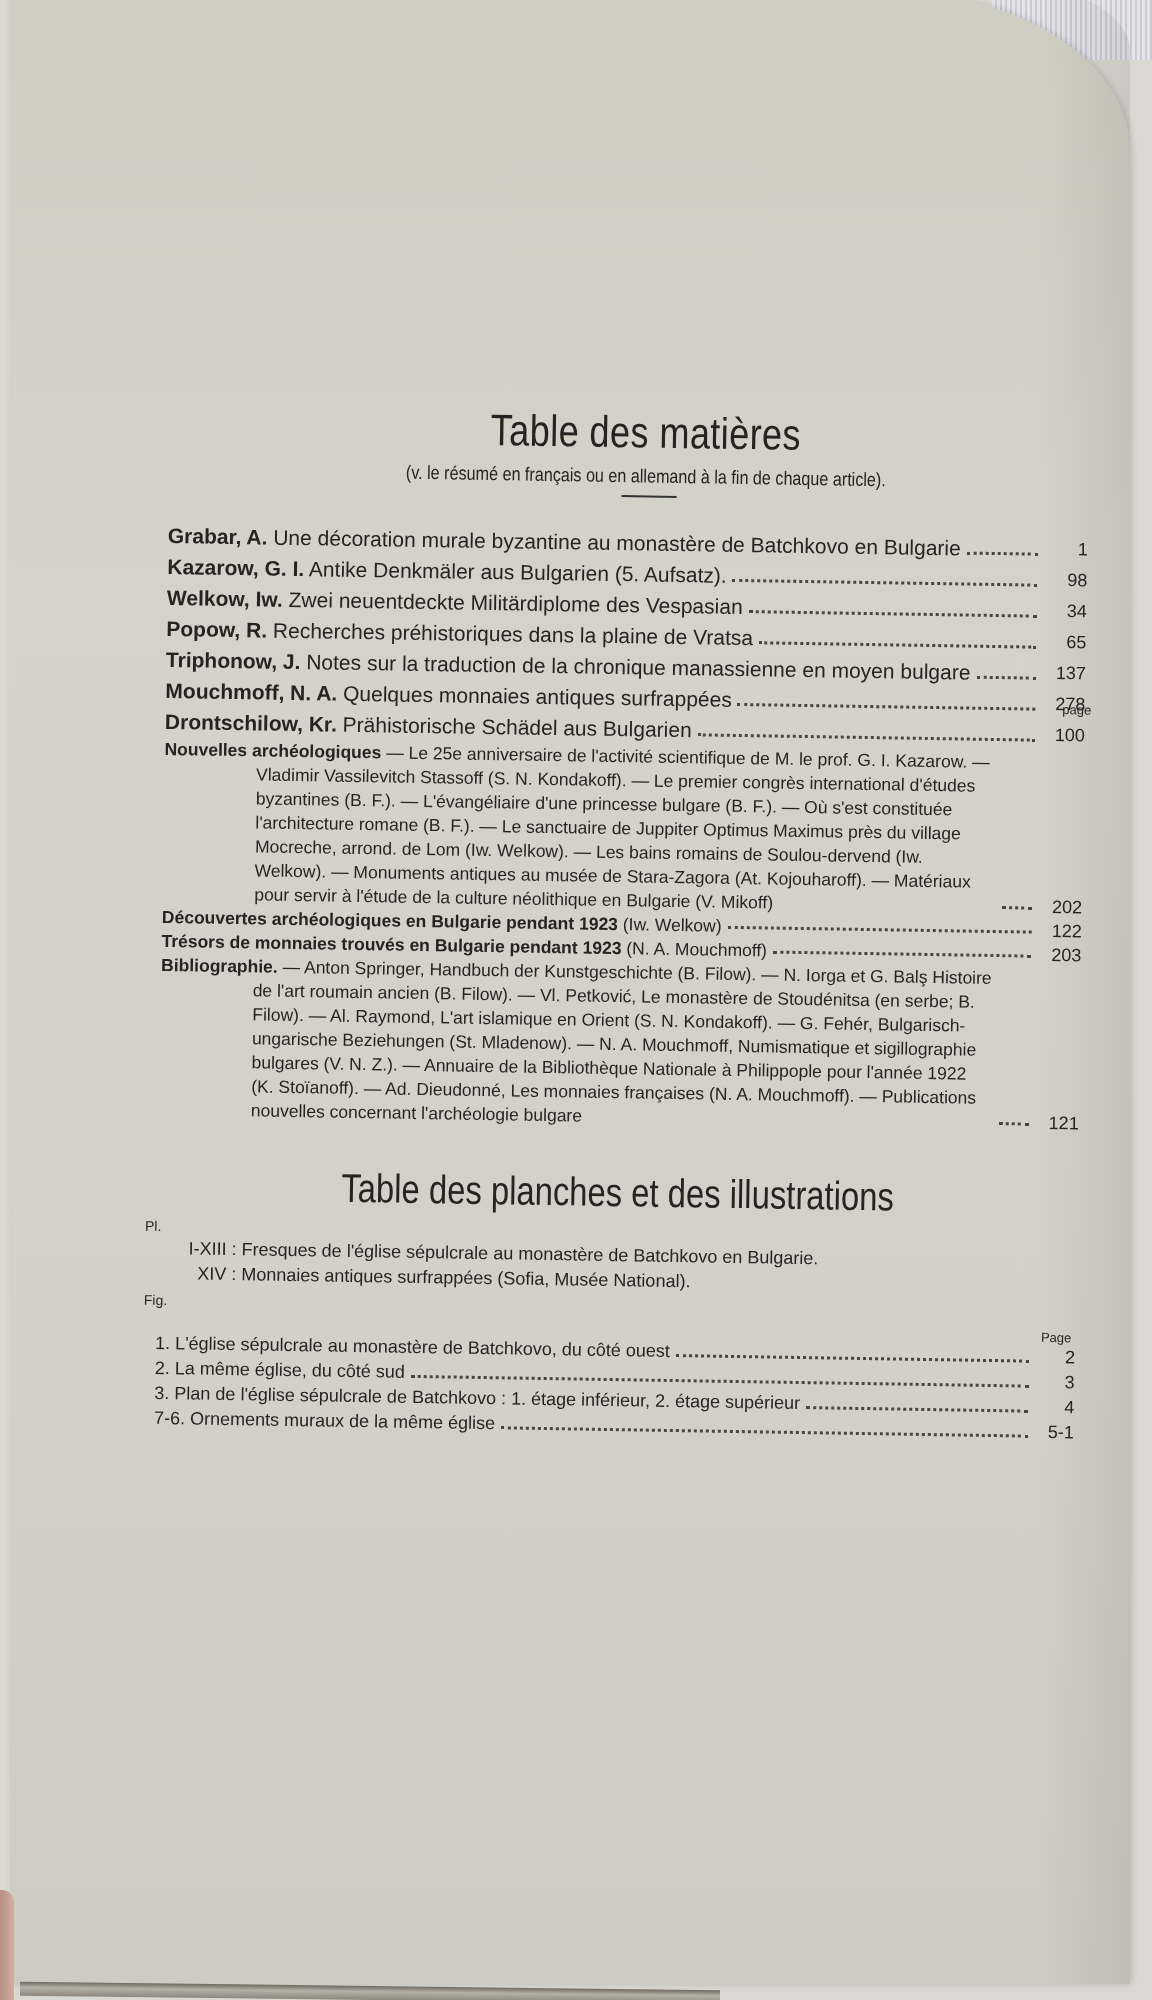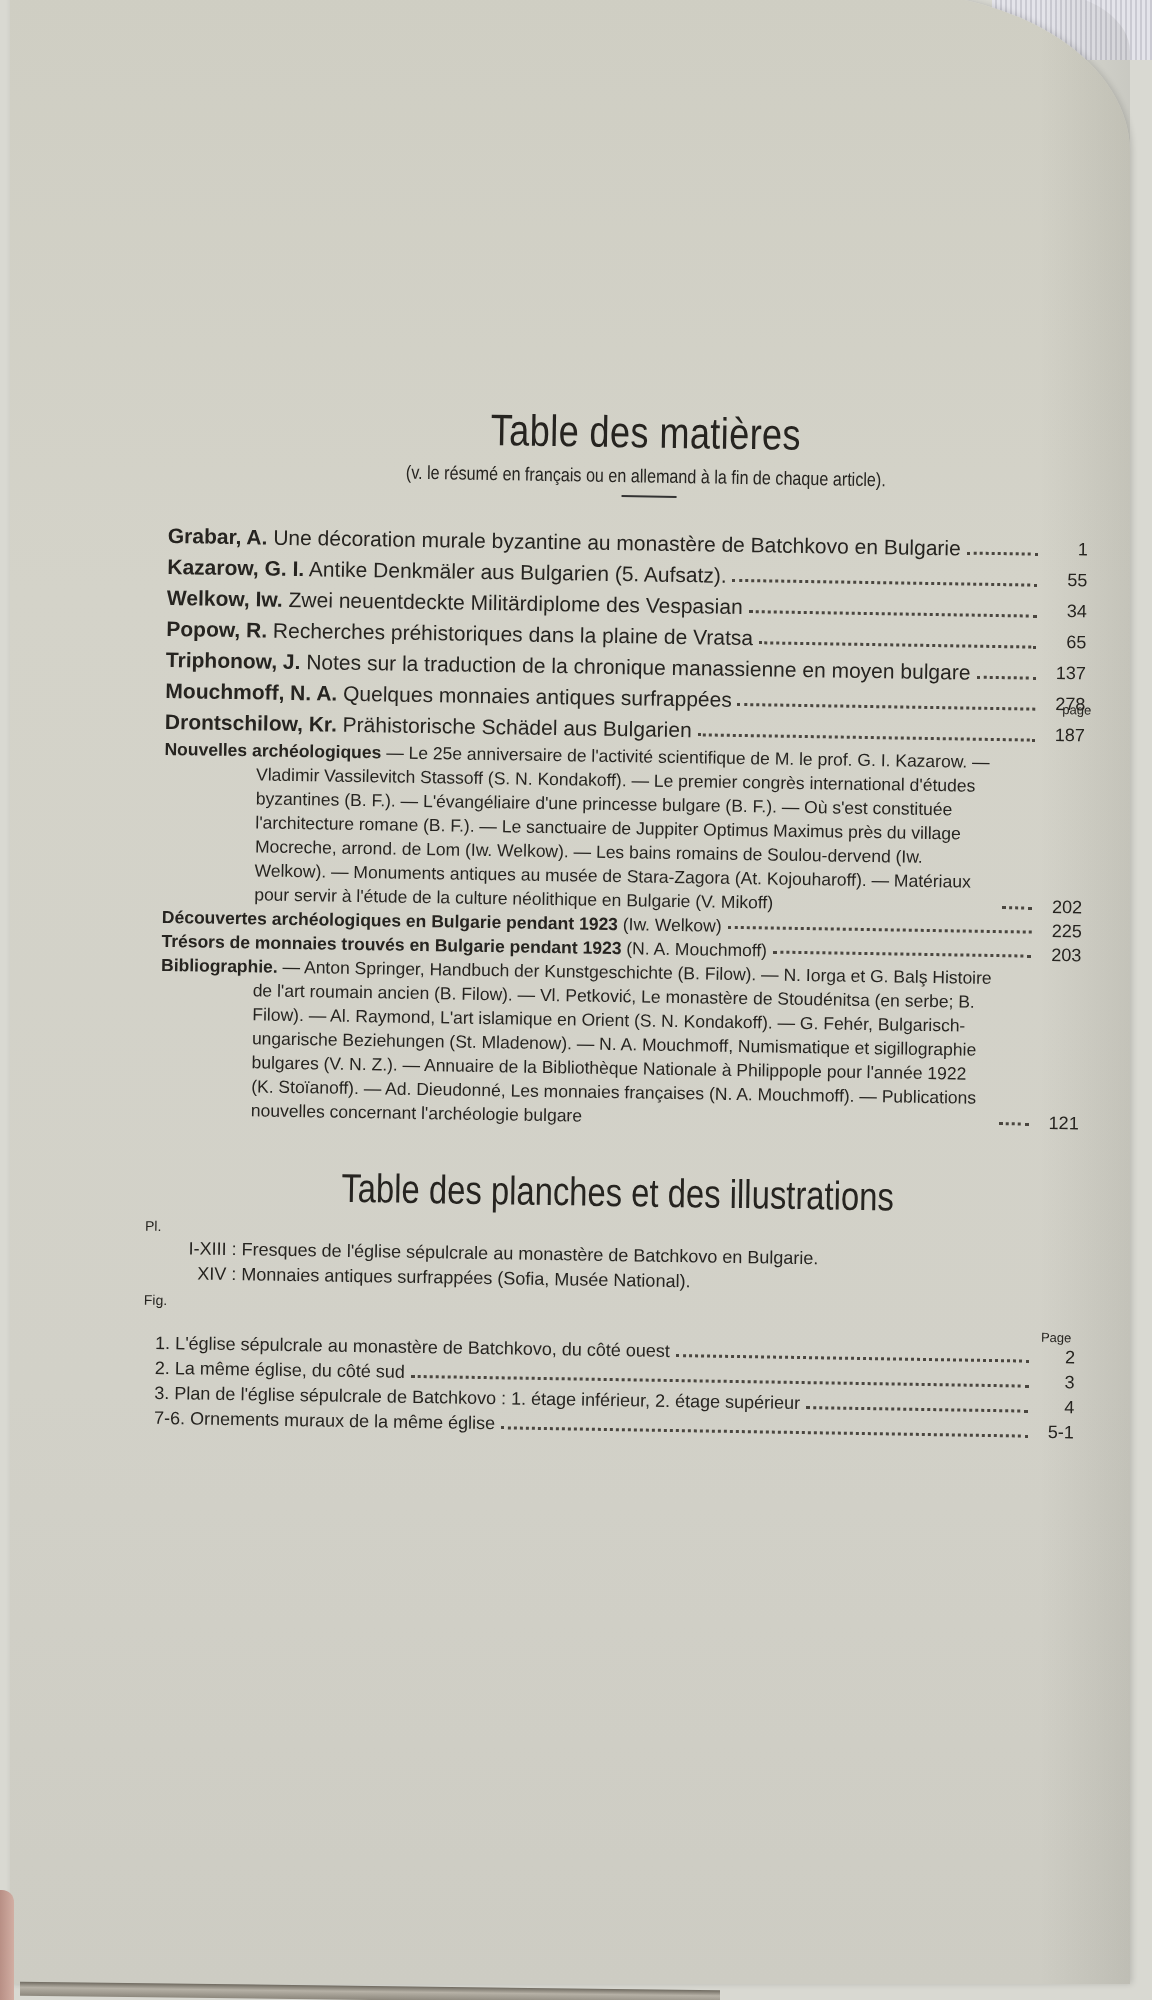--- a/index.html
+++ b/index.html
@@ -204,21 +204,21 @@
     <span class="page-col-head">page</span>
 
     <div class="entry hang">
       <span class="text"><span class="author">Grabar, A.</span> <span>Une décoration murale byzantine au monastère de Batchkovo en Bulgarie</span></span>
       <span class="leader"></span>
       <span class="pg">1</span>
     </div>
     <div class="entry hang">
       <span class="text"><span class="author">Kazarow, G. I.</span> <span>Antike Denkmäler aus Bulgarien (5. Aufsatz).</span></span>
       <span class="leader"></span>
-      <span class="pg">55</span>
+      <span class="pg">98</span>
     </div>
     <div class="entry hang">
       <span class="text"><span class="author">Welkow, Iw.</span> <span>Zwei neuentdeckte Militärdiplome des Vespasian</span></span>
       <span class="leader"></span>
       <span class="pg">34</span>
     </div>
     <div class="entry hang">
       <span class="text"><span class="author">Popow, R.</span> <span>Recherches préhistoriques dans la plaine de Vratsa</span></span>
       <span class="leader"></span>
       <span class="pg">65</span>
@@ -229,31 +229,31 @@
       <span class="pg">137</span>
     </div>
     <div class="entry hang">
       <span class="text"><span class="author">Mouchmoff, N. A.</span> <span>Quelques monnaies antiques surfrappées</span></span>
       <span class="leader"></span>
       <span class="pg">278</span>
     </div>
     <div class="entry hang">
       <span class="text"><span class="author">Drontschilow, Kr.</span> <span>Prähistorische Schädel aus Bulgarien</span></span>
       <span class="leader"></span>
-      <span class="pg">187</span>
+      <span class="pg">100</span>
     </div>
     <div class="entry small hang">
       <span class="text"><span class="author">Nouvelles archéologiques</span><span> — Le 25e anniversaire de l'activité scientifique de M. le prof. G. I. Kazarow. — Vladimir Vassilevitch Stassoff (S. N. Kondakoff). — Le premier congrès international d'études byzantines (B. F.). — L'évangéliaire d'une princesse bulgare (B. F.). — Où s'est constituée l'architecture romane (B. F.). — Le sanctuaire de Juppiter Optimus Maximus près du village Mocreche, arrond. de Lom (Iw. Welkow). — Les bains romains de Soulou-dervend (Iw. Welkow). — Monuments antiques au musée de Stara-Zagora (At. Kojouharoff). — Matériaux pour servir à l'étude de la culture néolithique en Bulgarie (V. Mikoff)</span></span>
       <span class="leader"></span>
       <span class="pg">202</span>
     </div>
     <div class="entry small">
       <span class="text"><span class="author">Découvertes archéologiques en Bulgarie pendant 1923</span><span> (Iw. Welkow)</span></span>
       <span class="leader"></span>
-      <span class="pg">225</span>
+      <span class="pg">122</span>
     </div>
     <div class="entry small">
       <span class="text"><span class="author">Trésors de monnaies trouvés en Bulgarie pendant 1923</span><span> (N. A. Mouchmoff)</span></span>
       <span class="leader"></span>
       <span class="pg">203</span>
     </div>
     <div class="entry small hang">
       <span class="text"><span class="author">Bibliographie.</span><span> — Anton Springer, Handbuch der Kunstgeschichte (B. Filow). — N. Iorga et G. Balş Histoire de l'art roumain ancien (B. Filow). — Vl. Petković, Le monastère de Stoudénitsa (en serbe; B. Filow). — Al. Raymond, L'art islamique en Orient (S. N. Kondakoff). — G. Fehér, Bulgarisch-ungarische Beziehungen (St. Mladenow). — N. A. Mouchmoff, Numismatique et sigillographie bulgares (V. N. Z.). — Annuaire de la Bibliothèque Nationale à Philippople pour l'année 1922 (K. Stoïanoff). — Ad. Dieudonné, Les monnaies françaises (N. A. Mouchmoff). — Publications nouvelles concernant l'archéologie bulgare</span></span>
       <span class="leader"></span>
       <span class="pg">121</span>

